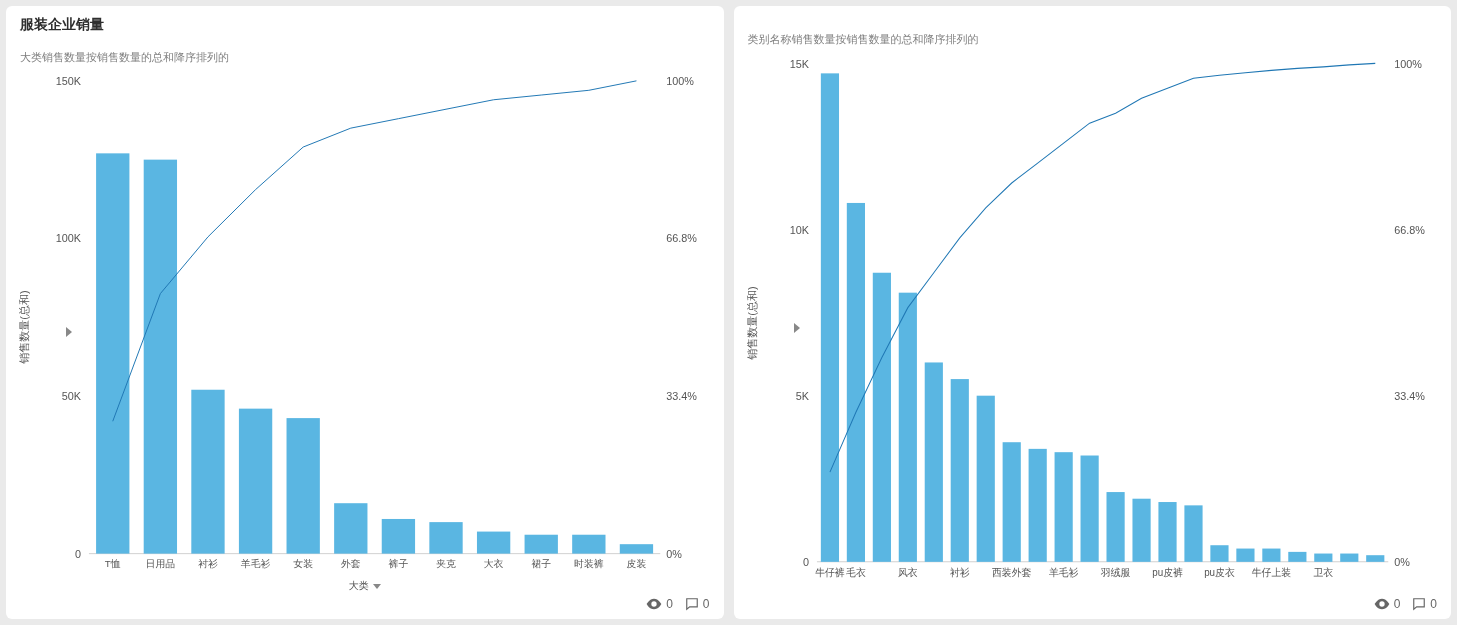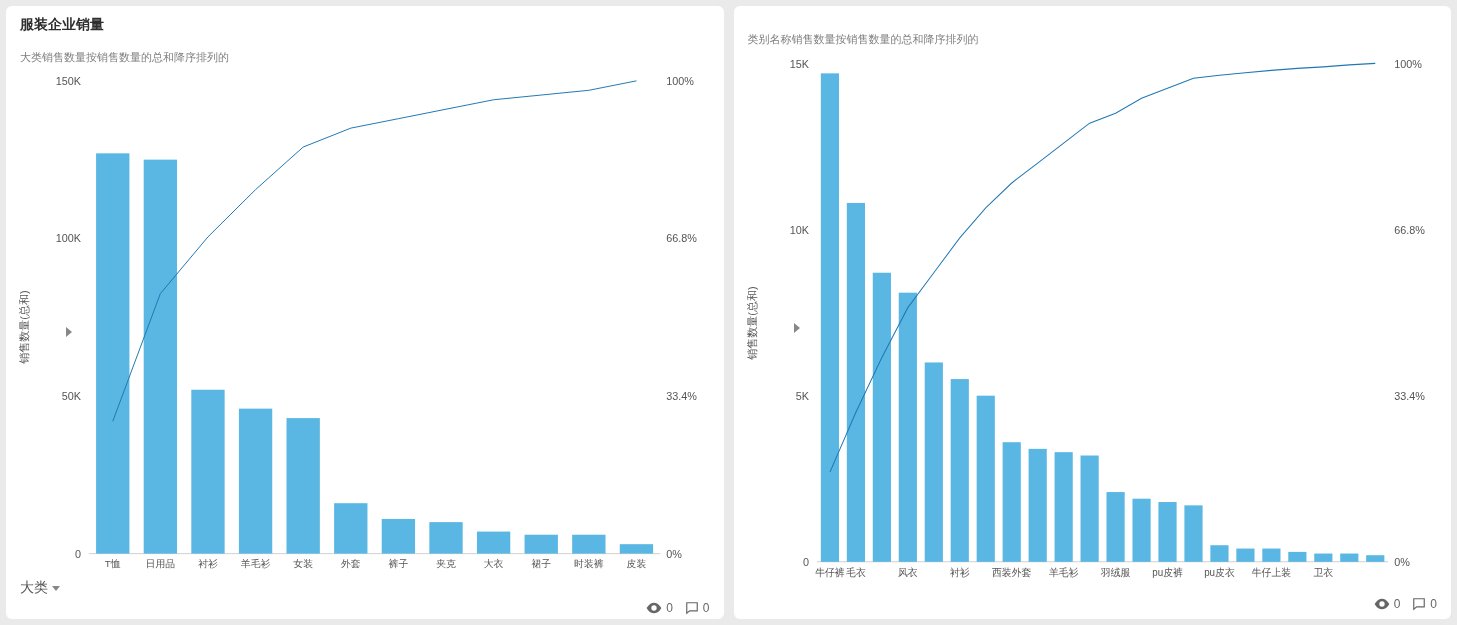--- a/index.html
+++ b/index.html
@@ -45,26 +45,26 @@
       top: 50%;
       transform: translate(-50%, -50%) rotate(-90deg);
       transform-origin: center;
       font-size: 11px;
       color: #555;
       white-space: nowrap;
     }
     .tick-text { font-size: 11px; fill: #555; }
     .xcat { font-size: 10px; fill: #555; text-anchor: middle; }
     .xaxis-label {
-      font-size: 14px;
+      font-size: 10px;
       color: #555;
       display: inline-flex;
       align-items: center;
       gap: 4px;
-      justify-content: flex-start;
+      justify-content: center;
       width: 100%;
       margin-top: -4px;
     }
     .chev {
       width: 0; height: 0;
       border-left: 4px solid transparent;
       border-right: 4px solid transparent;
       border-top: 5px solid #888;
       display: inline-block;
     }

